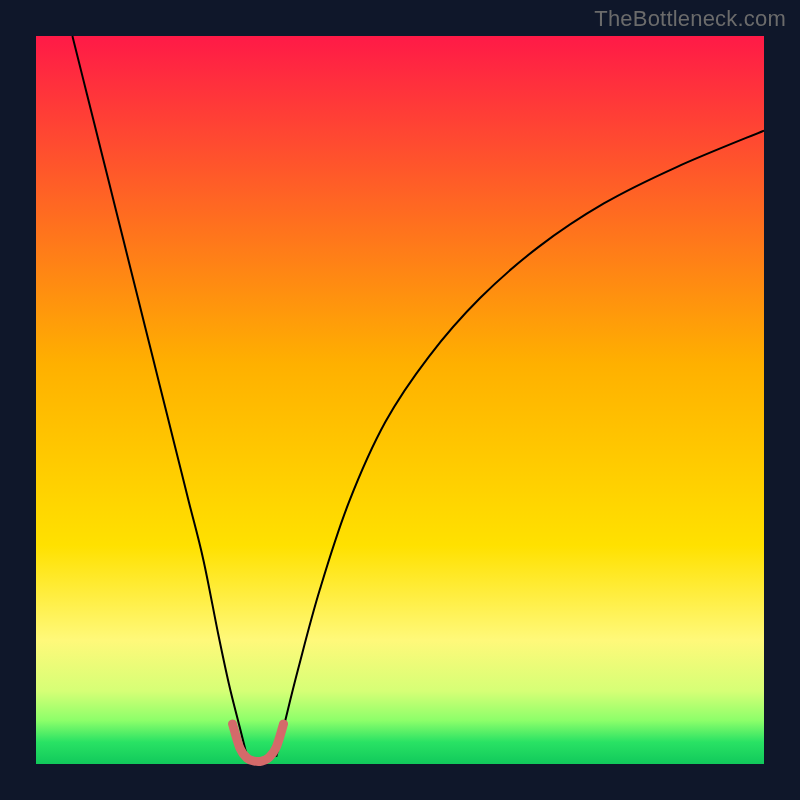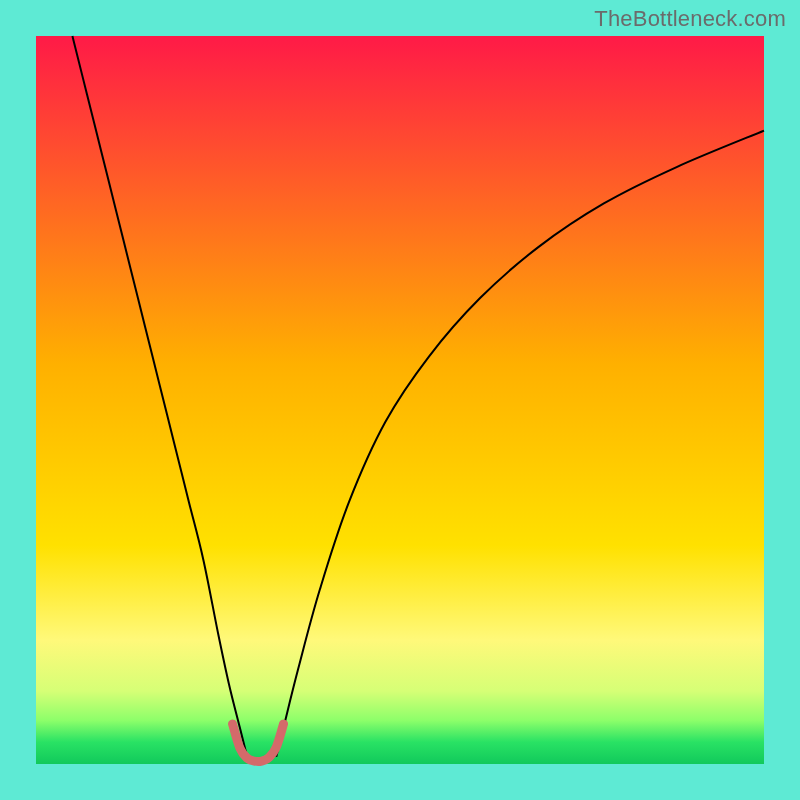--- a/index.html
+++ b/index.html
@@ -8,21 +8,21 @@
     width: 800px;
     height: 800px;
     background: #000;
     overflow: hidden;
     font-family: Arial, Helvetica, sans-serif;
   }
   .stage {
     position: relative;
     width: 800px;
     height: 800px;
-    background: #5eead4;
+    background: #0f172a;
   }
   .watermark {
     position: absolute;
     top: 6px;
     right: 14px;
     color: #6b6b6b;
     font-size: 22px;
     font-weight: 500;
     letter-spacing: 0.2px;
     z-index: 10;

